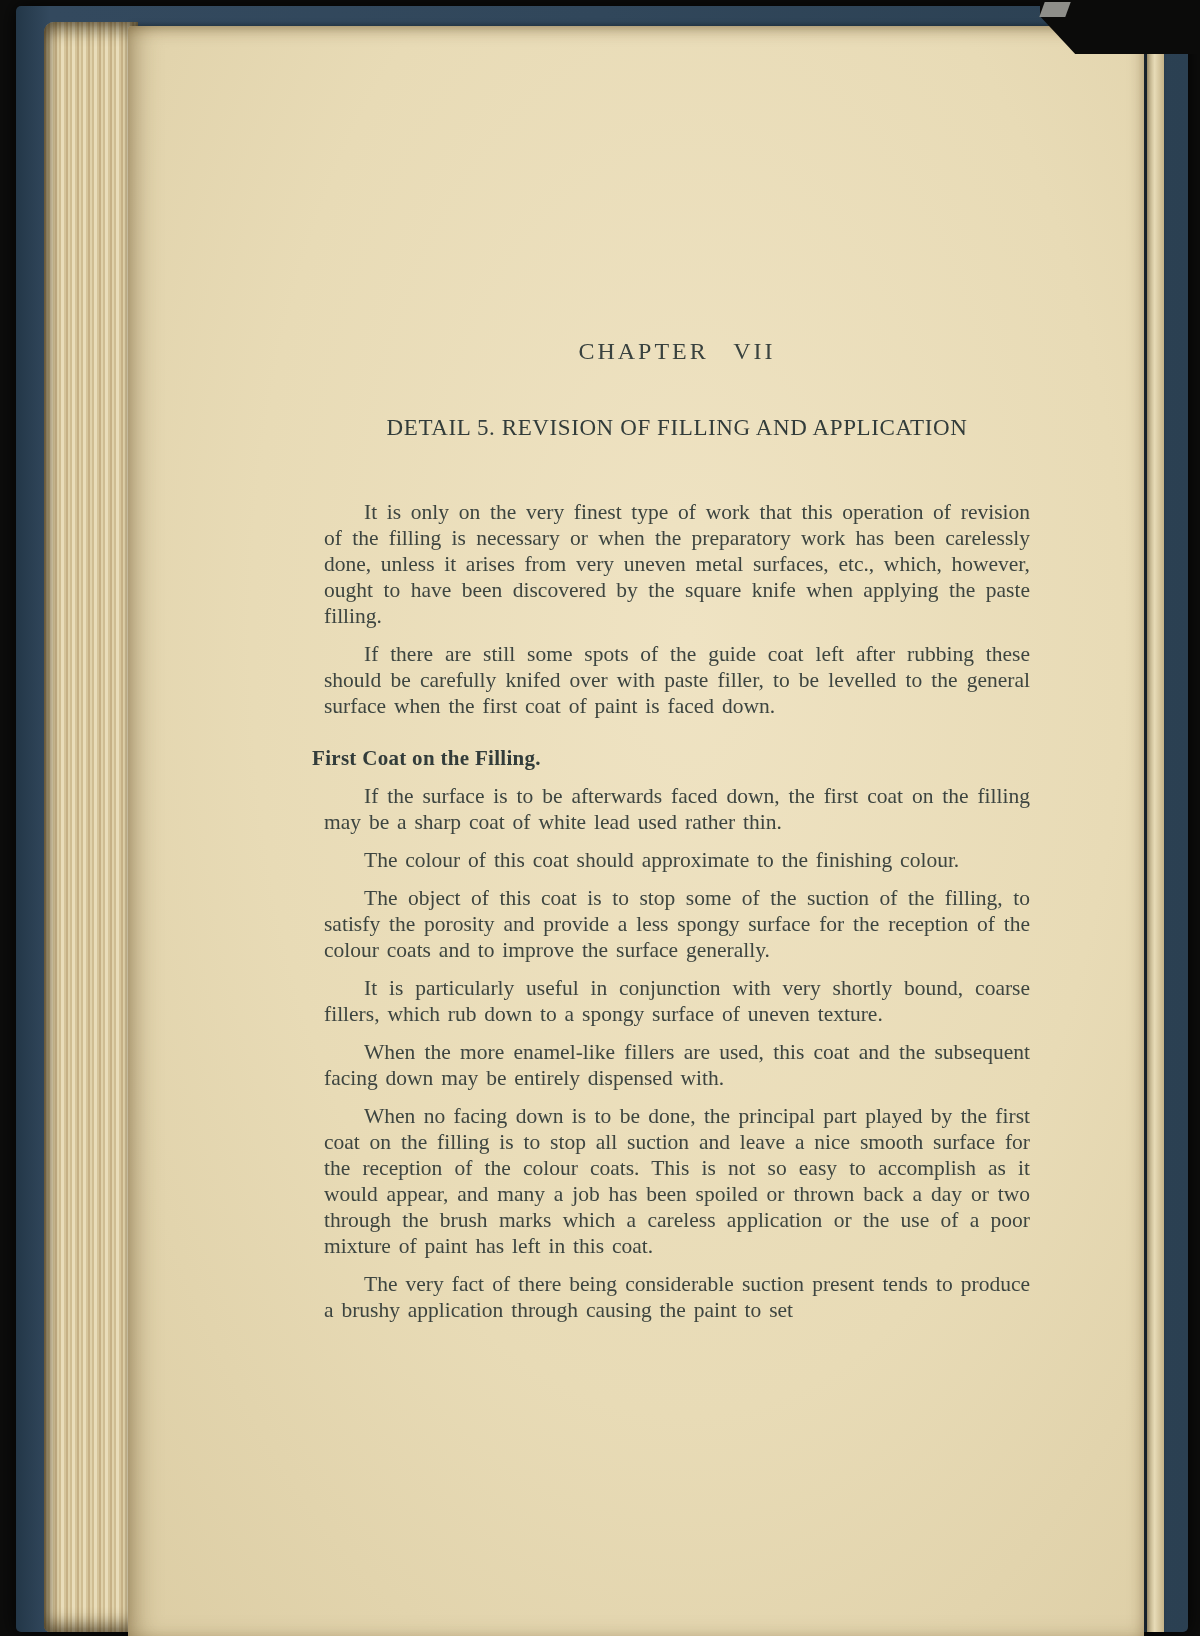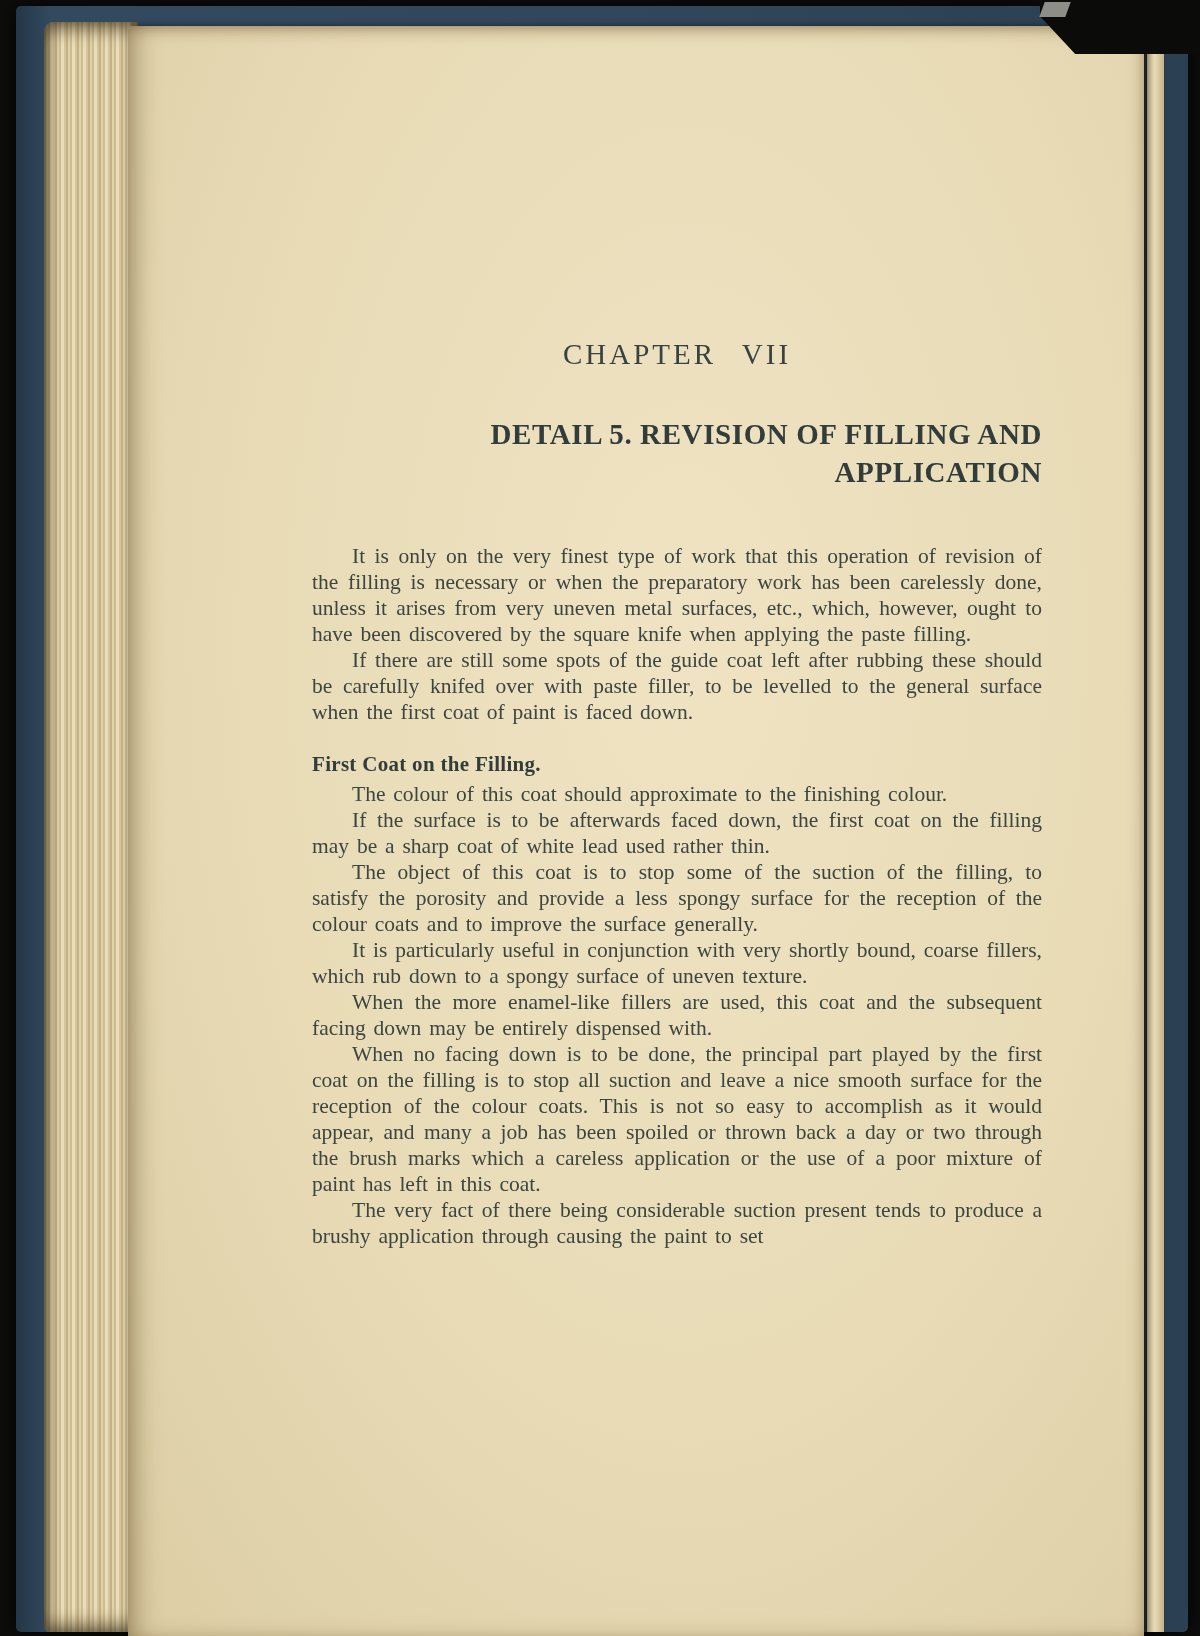--- a/index.html
+++ b/index.html
@@ -89,42 +89,42 @@
   .text {
     position: absolute;
     left: 184px;
     top: 0;
     width: 730px;
     color: var(--ink, #3d4540);
   }
   .chapter {
     margin: 312px 0 0 0;
     text-align: center;
-    font-size: 29px;
+    font-size: 24px;
     letter-spacing: 3px;
     word-spacing: 16px;
     color: #39423f;
   }
   .title {
     margin-top: 44px;
-    text-align: right;
-    font-weight: bold;
-    font-size: 29px;
+    text-align: center;
+    font-weight: normal;
+    font-size: 23px;
     line-height: 38px;
     letter-spacing: 0.6px;
     color: #323c3a;
   }
   .bodytext {
     margin-top: 52px;
     font-size: 21.5px;
     line-height: 26px;
     text-align: justify;
   }
   p.para {
-    margin: 0;
+    margin: 12px;
     text-indent: 40px;
     word-spacing: 2.5px;
   }
   h3.sec {
     margin: 26px 0 4px 0;
     font-size: 21px;
     font-weight: bold;
     letter-spacing: 0.3px;
     color: #323c3a;
   }
@@ -150,23 +150,23 @@
       </div>
 
       <div class="bodytext">
 
         <p class="para">It is only on the very finest type of work that this operation of revision of the filling is necessary or when the preparatory work has been carelessly done, unless it arises from very uneven metal surfaces, etc., which, however, ought to have been discovered by the square knife when applying the paste filling.</p>
 
         <p class="para">If there are still some spots of the guide coat left after rubbing these should be carefully knifed over with paste filler, to be levelled to the general surface when the first coat of paint is faced down.</p>
 
         <h3 class="sec">First Coat on the Filling.</h3>
 
+        <p class="para">If the surface is to be afterwards faced down, the first coat on the filling may be a sharp coat of white lead used rather thin.</p>
+
         <p class="para">The colour of this coat should approximate to the finishing colour.</p>
-
-        <p class="para">If the surface is to be afterwards faced down, the first coat on the filling may be a sharp coat of white lead used rather thin.</p>
 
         <p class="para">The object of this coat is to stop some of the suction of the filling, to satisfy the porosity and provide a less spongy surface for the reception of the colour coats and to improve the surface generally.</p>
 
         <p class="para">It is particularly useful in conjunction with very shortly bound, coarse fillers, which rub down to a spongy surface of uneven texture.</p>
 
         <p class="para">When the more enamel-like fillers are used, this coat and the subsequent facing down may be entirely dispensed with.</p>
 
         <p class="para">When no facing down is to be done, the principal part played by the first coat on the filling is to stop all suction and leave a nice smooth surface for the reception of the colour coats.  This is not so easy to accomplish as it would appear, and many a job has been spoiled or thrown back a day or two through the brush marks which a careless application or the use of a poor mixture of paint has left in this coat.</p>
 
         <p class="para">The very fact of there being considerable suction present tends to produce a brushy application through causing the paint to set</p>

